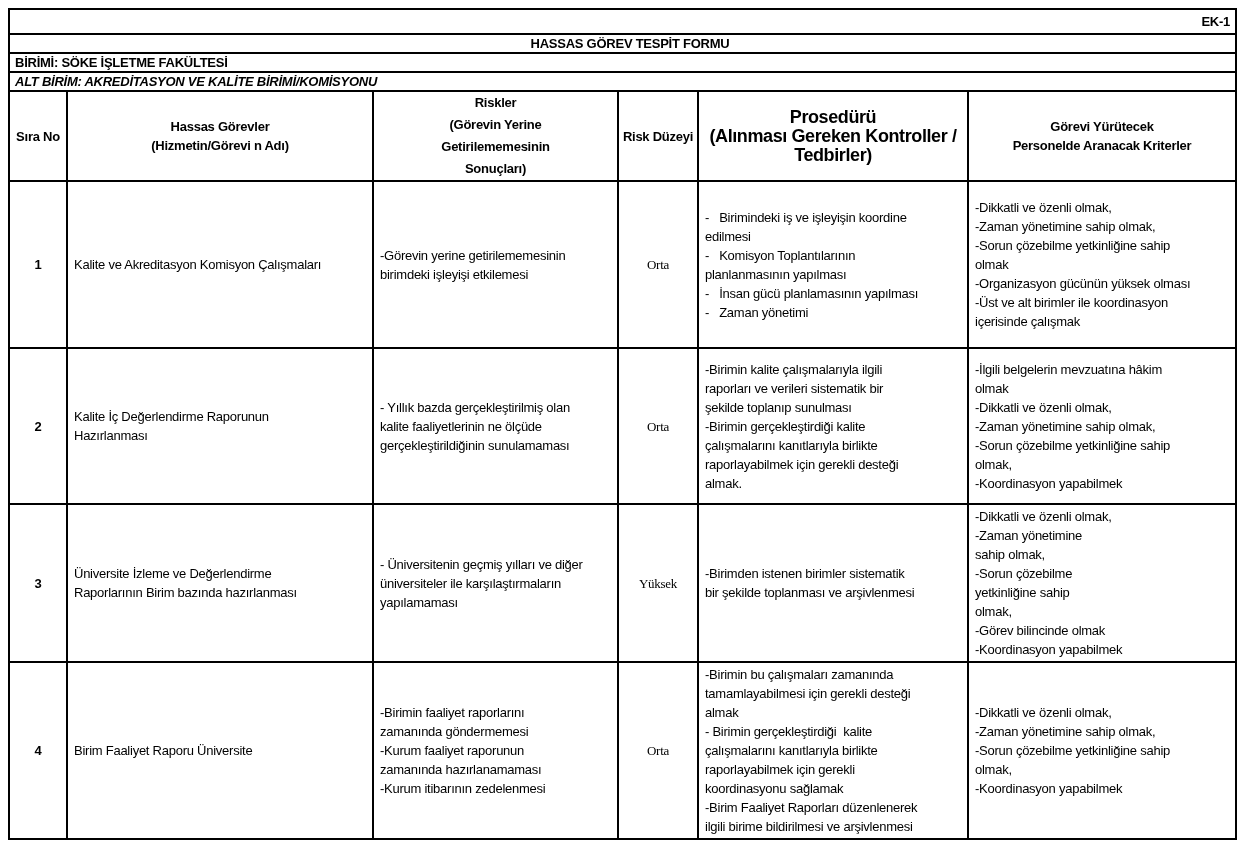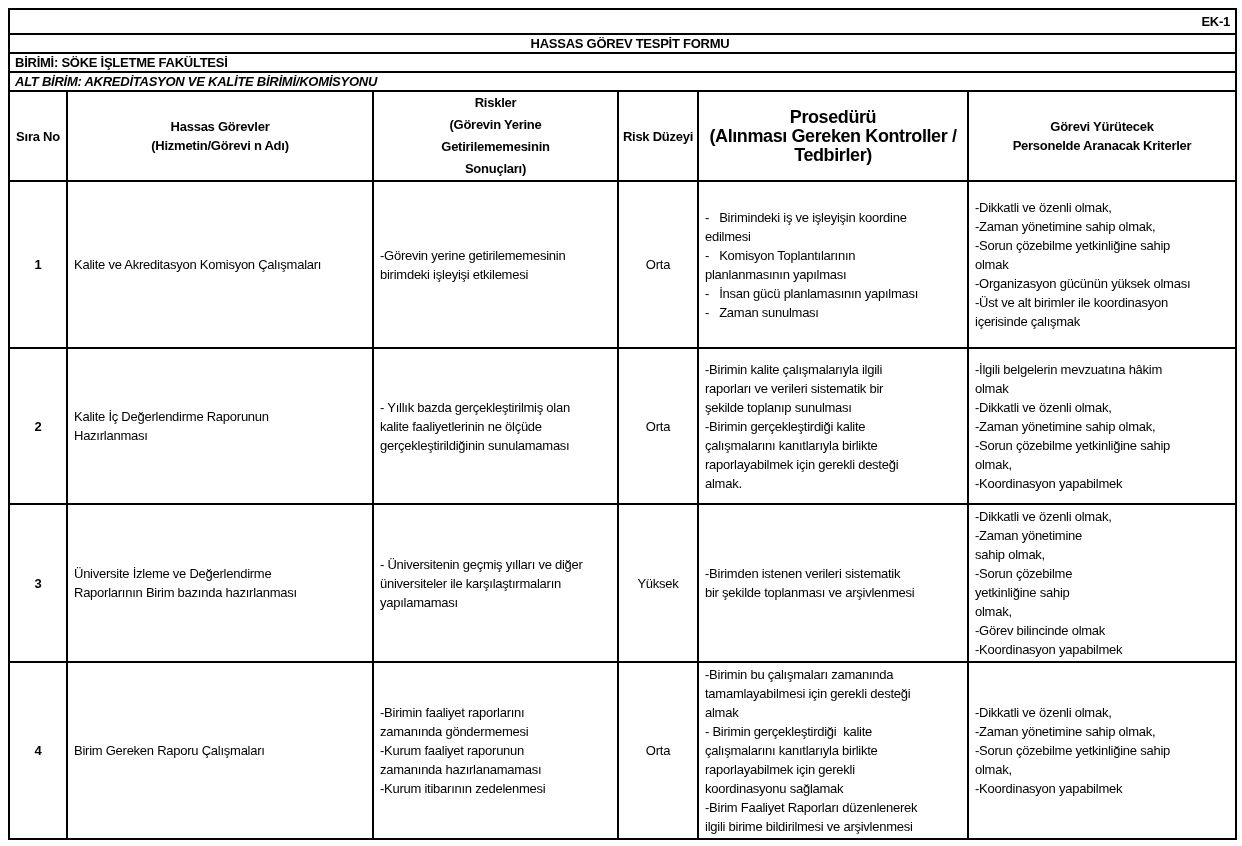--- a/index.html
+++ b/index.html
@@ -40,21 +40,21 @@
   th.th {
     font-weight: bold;
     text-align: center;
     padding: 0 2px;
   }
   th.th-riskler { line-height: 22px; margin-left: 36px; }
   th.th-prosedur { font-size: 18px; letter-spacing: -0.4px; }
 
   
   td.c-no    { text-align: center; font-weight: bold; }
-  td.c-duzey { text-align: center; }
+  td.c-duzey { text-align: center; font-family: Liberation Serif, serif; }
   td.c-text  { text-align: left; padding: 2px 6px; }
 
   tr.r-ek1    { height: 25px; }
   tr.r-title  { height: 19px; }
   tr.r-birimi { height: 18px; margin-top: 48px; }
   tr.r-alt    { height: 17px; font-style: italic; }
   tr.r-head   { height: 88px; }
   tr.r1 { height: 167px; }
   tr.r2 { height: 156px; }
   tr.r3 { height: 153px; }
@@ -106,21 +106,21 @@
     <td class="c-no">1</td>
     <td class="c-text">Kalite ve Akreditasyon Komisyon Çalışmaları</td>
     <td class="c-text">-Görevin yerine getirilememesinin
 birimdeki işleyişi etkilemesi</td>
     <td class="c-duzey">Orta</td>
     <td class="c-text">-   Birimindeki iş ve işleyişin koordine
 edilmesi
 -   Komisyon Toplantılarının
 planlanmasının yapılması
 -   İnsan gücü planlamasının yapılması
--   Zaman sunulması</td>
+-   Zaman yönetimi</td>
     <td class="c-text">-Dikkatli ve özenli olmak,
 -Zaman yönetimine sahip olmak,
 -Sorun çözebilme yetkinliğine sahip
 olmak
 -Organizasyon gücünün yüksek olması
 -Üst ve alt birimler ile koordinasyon
 içerisinde çalışmak</td>
   </tr>
 
   <tr class="r2">
@@ -148,35 +148,35 @@
   </tr>
 
   <tr class="r3">
     <td class="c-no">3</td>
     <td class="c-text">Üniversite İzleme ve Değerlendirme
 Raporlarının Birim bazında hazırlanması</td>
     <td class="c-text">- Üniversitenin geçmiş yılları ve diğer
 üniversiteler ile karşılaştırmaların
 yapılamaması</td>
     <td class="c-duzey">Yüksek</td>
-    <td class="c-text">-Birimden istenen verileri sistematik
+    <td class="c-text">-Birimden istenen birimler sistematik
 bir şekilde toplanması ve arşivlenmesi</td>
     <td class="c-text">-Dikkatli ve özenli olmak,
 -Zaman yönetimine
 sahip olmak,
 -Sorun çözebilme
 yetkinliğine sahip
 olmak,
 -Görev bilincinde olmak
 -Koordinasyon yapabilmek</td>
   </tr>
 
   <tr class="r4">
     <td class="c-no">4</td>
-    <td class="c-text">Birim Gereken Raporu Çalışmaları</td>
+    <td class="c-text">Birim Faaliyet Raporu Üniversite</td>
     <td class="c-text">-Birimin faaliyet raporlarını
 zamanında göndermemesi
 -Kurum faaliyet raporunun
 zamanında hazırlanamaması
 -Kurum itibarının zedelenmesi</td>
     <td class="c-duzey">Orta</td>
     <td class="c-text">-Birimin bu çalışmaları zamanında
 tamamlayabilmesi için gerekli desteği
 almak
 - Birimin gerçekleştirdiği  kalite

